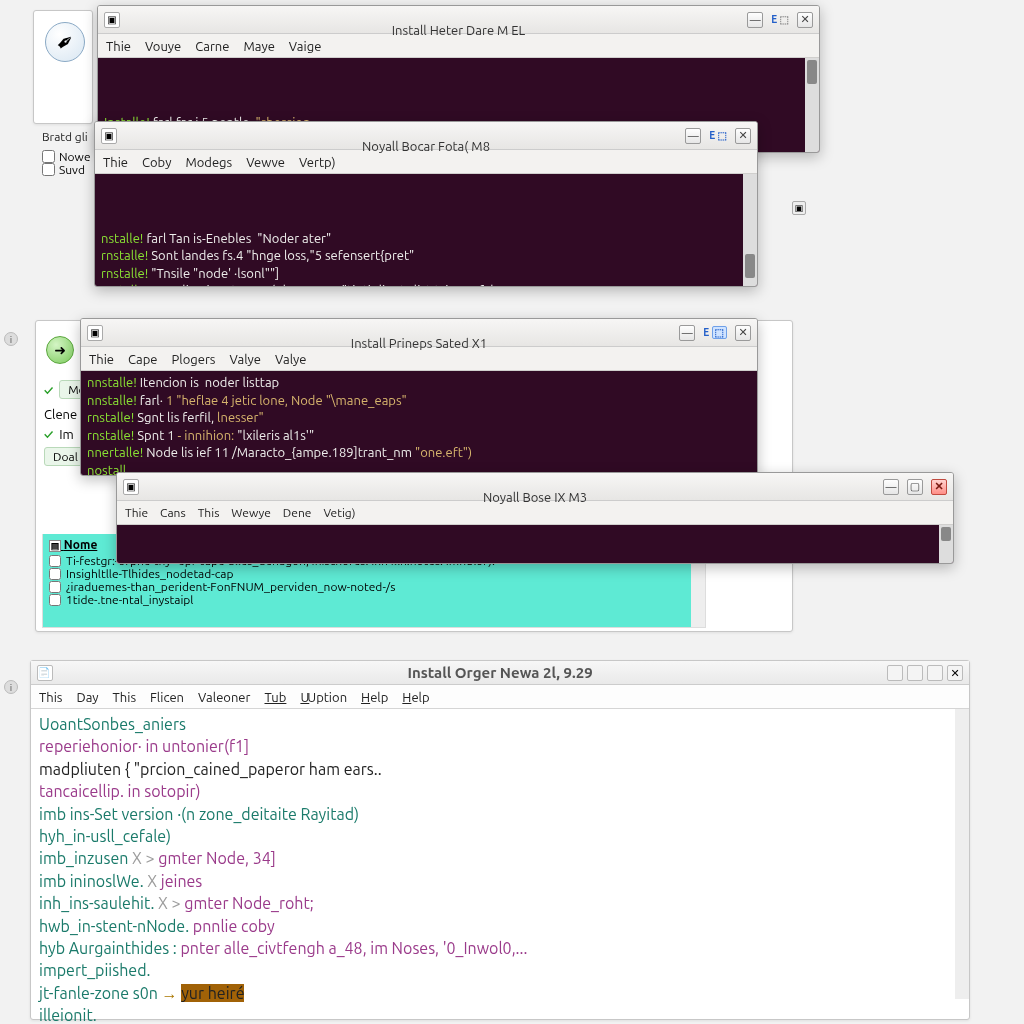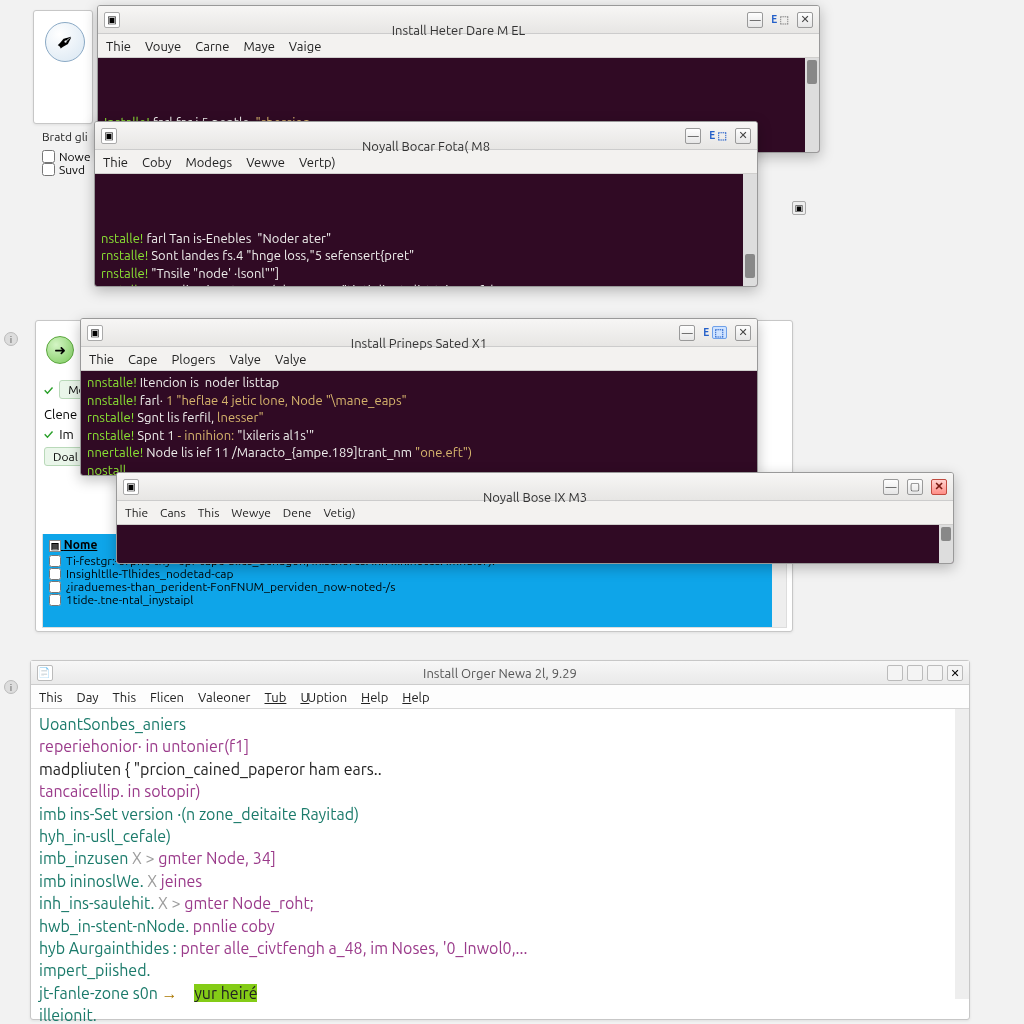--- a/index.html
+++ b/index.html
@@ -64,40 +64,40 @@
     .g { color:#8ae234; } .w { color:#eeeeec; } .y { color:#d7b56d; }
     .term .scroll { position:absolute; right:0; top:0; bottom:0; width:14px; background:#ddd; }
     .term .scroll .thumb { position:absolute; left:2px; right:2px; top:2px; height:24px;
       background:#888; border-radius:2px; }
 
     
     .editor-titlebar { height:24px; background:linear-gradient(#f7f7f7,#e9e9e9);
       border-bottom:1px solid #ccc; display:flex; align-items:center; padding:0 6px; position:relative;}
     .editor-titlebar .icon { width:16px; height:16px; border:1px solid #bbb; border-radius:2px;
       background:#fff; margin-right:6px; display:inline-flex; align-items:center; justify-content:center; font-size:10px;}
-    .editor-titlebar .t { position:absolute; left:0; right:0; text-align:center; font-size:13px; color:#555; }
+    .editor-titlebar .t { position:absolute; left:0; right:0; text-align:center; font-size:15px; color:#555;font-weight:bold; }
     .editor-titlebar .ctr { margin-left:auto; display:flex; gap:4px; }
     .tool-sq { width:16px; height:16px; border:1px solid #bbb; background:#f4f4f4; border-radius:2px; cursor:pointer;}
     .editor-menu { height:24px; display:flex; gap:14px; padding:0 8px; align-items:center;
       font-size:13px; color:#222; background:#fdfdfd; border-bottom:1px solid #d5d5d5;}
     .editor-body { background:#fff; font-family:"DejaVu Sans Mono",monospace; font-size:16px;
       line-height:1.4; padding:4px 8px; color:#222; height:290px; position:relative;}
     .editor-body .sb { position:absolute; right:0; top:0; bottom:0; width:14px; background:#eee; }
     .teal { color:#1a7a6a; } .plum { color:#9a3a8a; }
     .dim { color:#9d9d9d; } .gold { color:#aa7700; }
-    .hl { background:#84cc16;margin-left:13px; }
+    .hl { background:#a16207; }
 
     
     .p2-content { position:absolute; left:44px; top:328px; width:740px; }
     .p2-row { display:flex; align-items:center; gap:6px; font-size:13px; margin-bottom:6px;}
     .tick { color:#2aa02a; font-weight:bold; }
     .p2-btn { display:inline-block; padding:2px 8px; border:1px solid #b9d9b9; background:#eaf6ea;
       border-radius:3px; font-size:12px; }
-    .listbox { position:absolute; left:42px; top:534px; width:745px; height:94px; font-size:12px;
-      font-family:"DejaVu Sans Mono",monospace; background:#0ea5e9; border:1px solid #ddd;
+    .listbox { position:absolute; left:42px; top:534px; width:664px; height:94px; font-size:12px;
+      font-family:"DejaVu Sans Mono",monospace; background:#5eead4; border:1px solid #ddd;
       border-top:none; padding:4px 6px; overflow:hidden;}
     .listbox .sb { position:absolute; right:0; top:0; bottom:0; width:14px; background:#eee;}
     .listbox .row { display:flex; align-items:center; gap:5px; }
     .listbox .row input { width:12px; height:12px; }
     .listbox .hdr { font-weight:bold; text-decoration:underline; margin-bottom:2px;}
     .listbox .hicon { width:12px; height:12px; border:1px solid #888; display:inline-block;
       background:#fff; font-size:9px; text-align:center; line-height:10px; }
 
     .info-dot { position:absolute; width:14px; height:14px; border-radius:50%; background:#ddd;
       color:#555; font-size:10px; text-align:center; line-height:14px; border:1px solid #bbb;}

